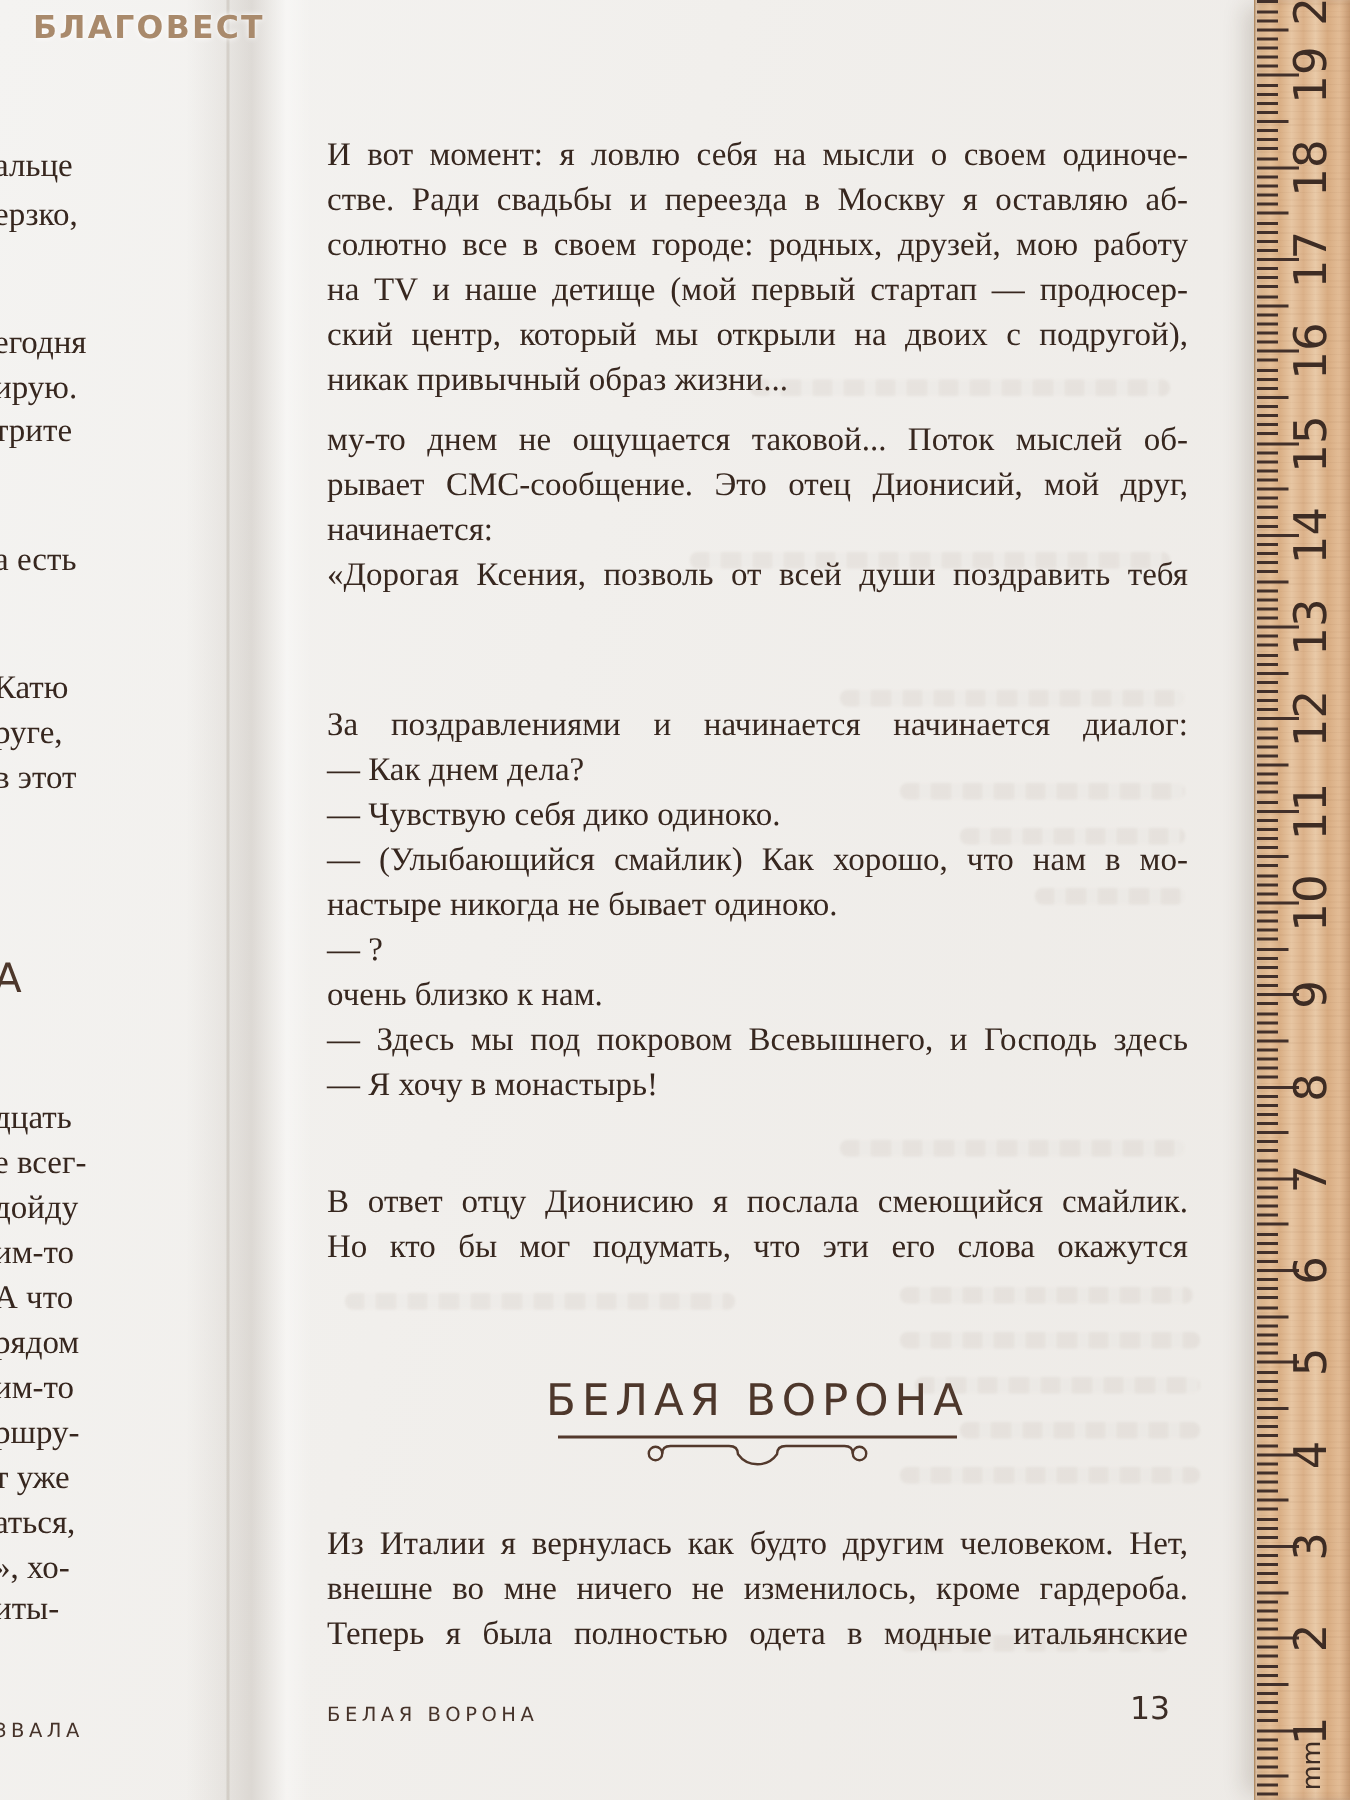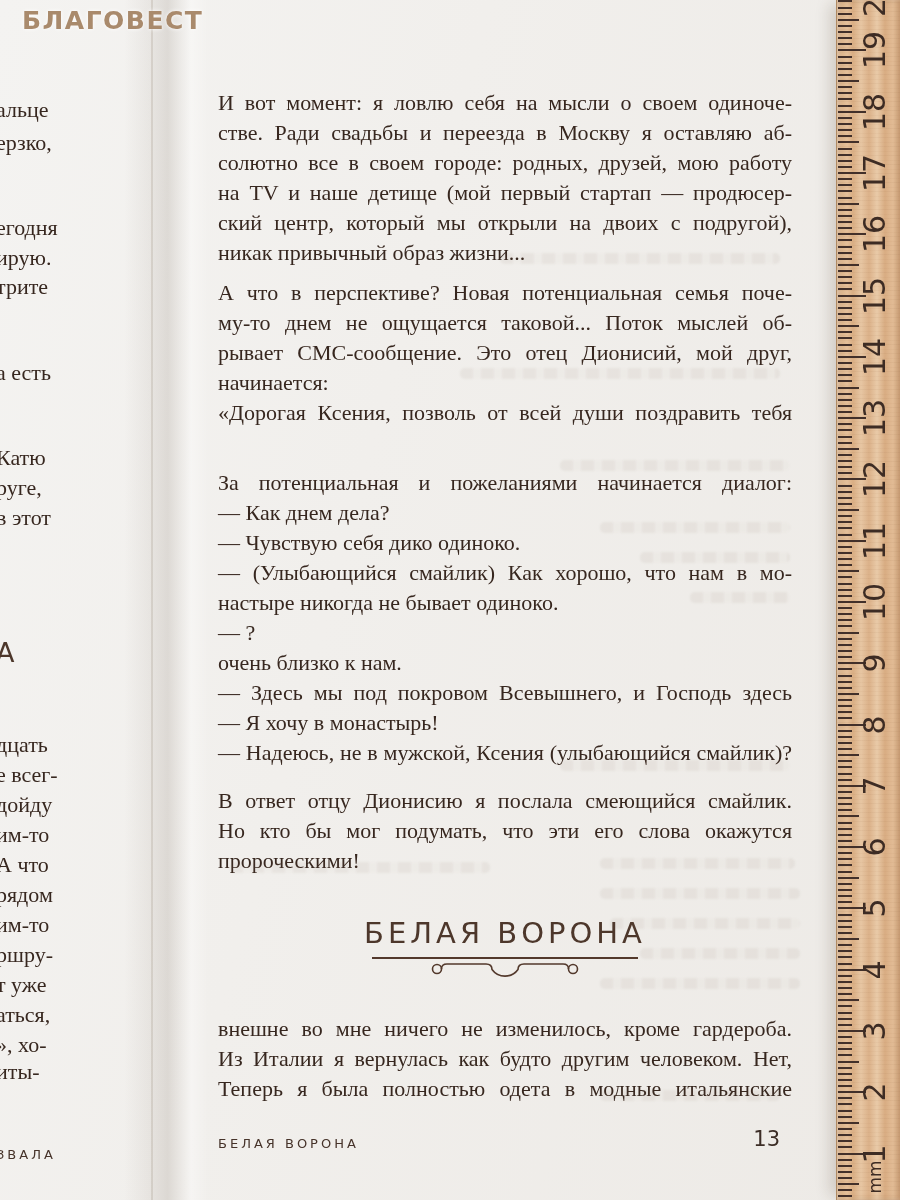--- a/index.html
+++ b/index.html
@@ -21,21 +21,21 @@
   .line{height:30px;line-height:30px;font-size:22px;white-space:nowrap;overflow:visible;}
   .line.just{white-space:normal;text-align:justify;text-align-last:justify;}
   .chapter-heading{position:absolute;left:0;top:916px;width:574px;text-align:center;}
   .chapter-title{font-family:"DejaVu Sans",sans-serif;font-size:29px;letter-spacing:4px;color:#4d372b;}
   .heading-rule{width:266px;height:2px;background:#53392c;margin:7px auto 0;}
   .flourish{display:block;margin:0 auto;}
   .footer-title{position:absolute;left:0;top:1136px;font-family:"DejaVu Sans",sans-serif;font-size:13px;letter-spacing:3px;color:#46332a;}
   .footer-page{position:absolute;right:12px;top:1127px;font-family:"DejaVu Sans",sans-serif;font-size:21px;color:#3c2d26;}
   
   .watermark{position:absolute;left:22px;top:6px;font-family:"DejaVu Sans",sans-serif;font-weight:bold;
-    font-size:25px;letter-spacing:1.5px;color:#a98a6c;
+    font-size:21px;letter-spacing:1.5px;color:#a98a6c;
     text-shadow:0 0 4px rgba(255,255,255,0.95),0 0 1px rgba(255,255,255,0.9);}
   
   .ghost{position:absolute;height:11px;border-radius:5px;opacity:.65;filter:blur(1.2px);
     background:repeating-linear-gradient(90deg,rgba(125,100,82,0.12) 0 13px,rgba(125,100,82,0.03) 13px 21px);}
   
   .ruler{position:absolute;left:836px;top:0;width:64px;height:1200px;
     border-left:1px solid #b08a62;
     background:linear-gradient(90deg,#cfa77e 0px,#dcb58d 5px,#e5c09a 10px,#d9ae84 16px,#e7c6a3 24px,#dbb189 32px,#e9caa8 40px,#d8ac82 48px,#e3bd97 56px,#d5a87e 64px);
     box-shadow:-10px 0 14px -4px rgba(70,50,30,0.18),inset 3px 0 5px -2px rgba(255,255,255,0.5),inset -3px 0 6px rgba(120,75,45,0.25);}
   .ruler::before{content:"";position:absolute;inset:0;
@@ -84,46 +84,43 @@
     <div id="paragraphs">
         <div class="para" style="top: 88px;">
           <div class="line just">И вот момент: я ловлю себя на мысли о своем одиноче-</div>
           <div class="line just">стве. Ради свадьбы и переезда в Москву я оставляю аб-</div>
           <div class="line just">солютно все в своем городе: родных, друзей, мою работу</div>
           <div class="line just">на TV и наше детище (мой первый стартап — продюсер-</div>
           <div class="line just">ский центр, который мы открыли на двоих с подругой),</div>
           <div class="line">никак привычный образ жизни...</div>
         </div>
         <div class="para" style="top: 278px;">
-          <div class="line just">А что в перспективе? Новая потенциальная семья поче-</div>
           <div class="line just">му-то днем не ощущается таковой... Поток мыслей об-</div>
           <div class="line just">рывает СМС-сообщение. Это отец Дионисий, мой друг,</div>
           <div class="line">начинается:</div>
           <div class="line just">«Дорогая Ксения, позволь от всей души поздравить тебя</div>
         </div>
         <div class="para" style="top: 468px;">
-          <div class="line just">За потенциальная и пожеланиями начинается диалог:</div>
+          <div class="line just">За поздравлениями и начинается начинается диалог:</div>
           <div class="line">— Как днем дела?</div>
           <div class="line">— Чувствую себя дико одиноко.</div>
           <div class="line just">— (Улыбающийся смайлик) Как хорошо, что нам в мо-</div>
           <div class="line">настыре никогда не бывает одиноко.</div>
           <div class="line">— ?</div>
           <div class="line">очень близко к нам.</div>
           <div class="line just">— Здесь мы под покровом Всевышнего, и Господь здесь</div>
           <div class="line">— Я хочу в монастырь!</div>
-          <div class="line just">— Надеюсь, не в мужской, Ксения (улыбающийся смайлик)?</div>
         </div>
         <div class="para" style="top: 786px;">
           <div class="line just">В ответ отцу Дионисию я послала смеющийся смайлик.</div>
           <div class="line just">Но кто бы мог подумать, что эти его слова окажутся</div>
-          <div class="line">пророческими!</div>
         </div>
         <div class="para" style="top: 1014px;">
+          <div class="line just">Из Италии я вернулась как будто другим человеком. Нет,</div>
           <div class="line just">внешне во мне ничего не изменилось, кроме гардероба.</div>
-          <div class="line just">Из Италии я вернулась как будто другим человеком. Нет,</div>
           <div class="line just">Теперь я была полностью одета в модные итальянские</div>
         </div>
       </div>
 
     <div class="chapter-heading">
       <div class="chapter-title">БЕЛАЯ ВОРОНА</div>
       <div class="heading-rule"></div>
       <svg class="flourish" viewBox="0 0 150 26" width="150" height="26">
         <circle cx="7" cy="10" r="4.5" fill="none" stroke="#53392c" stroke-width="1.6"></circle>
         <path d="M11.5,10 Q11.5,5 17,5 L56,5 C60,5 62,6.5 62,10.5 A16,16 0 0 0 88,10.5 C88,6.5 90,5 94,5 L133,5 Q138.5,5 138.5,10" fill="none" stroke="#53392c" stroke-width="1.6"></path>

